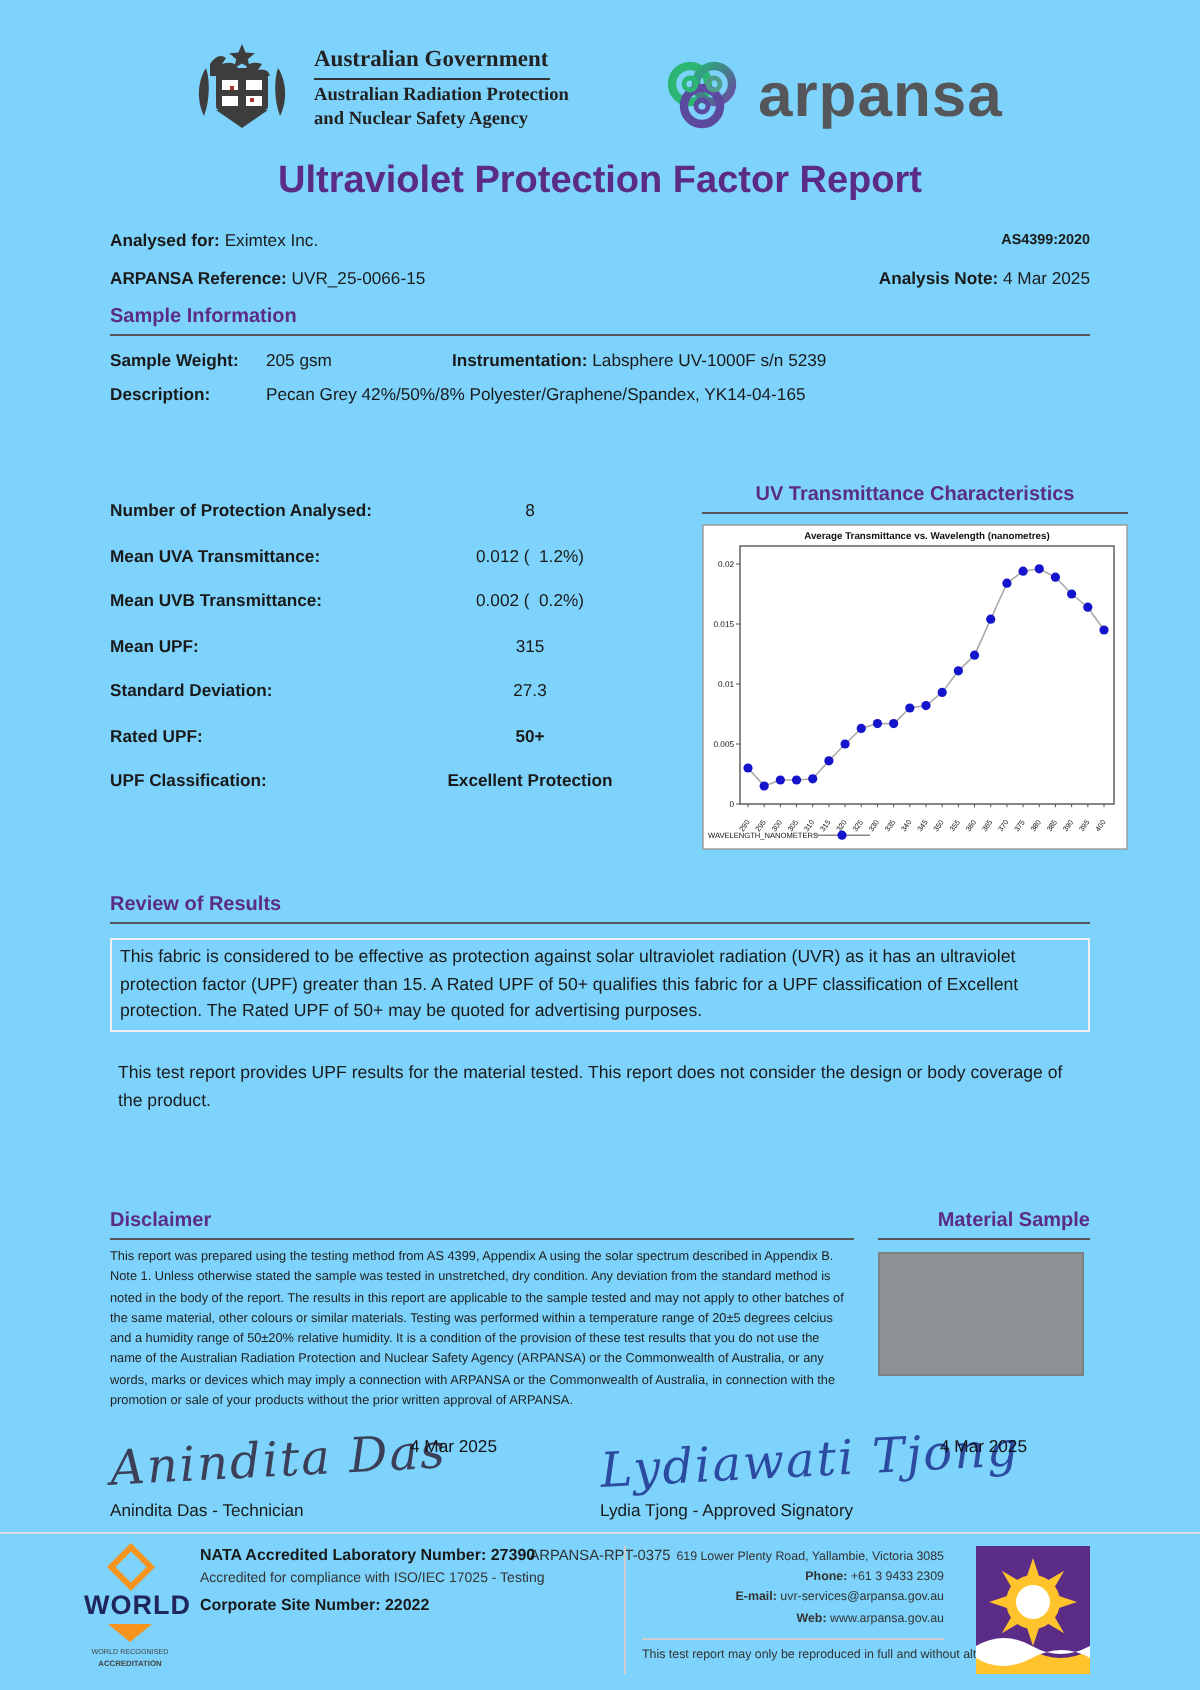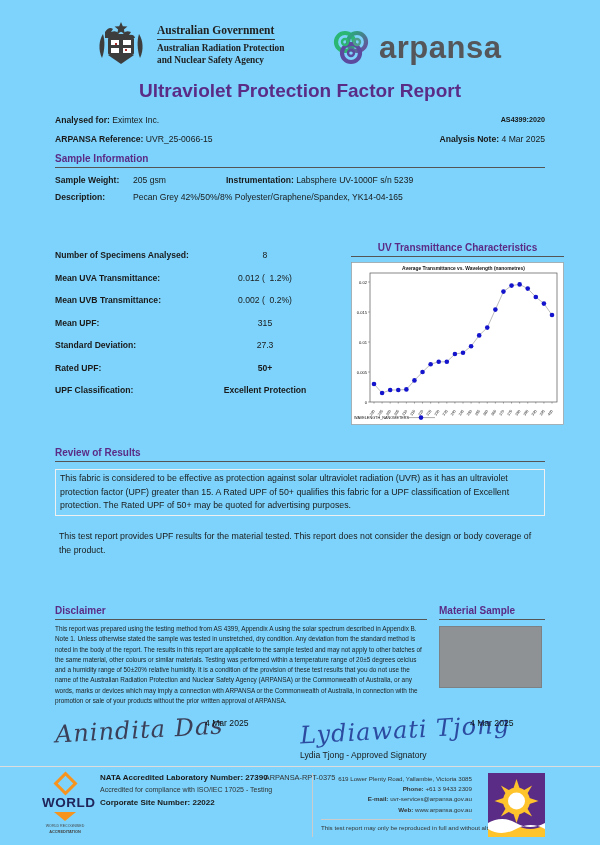--- a/index.html
+++ b/index.html
@@ -49,21 +49,21 @@
 
   
   .review-sec { margin-top:22px; }
   .review-p { font-size:8.8px; line-height:1.55; margin-top:7px; border:1px solid #f0f0f0; padding:2px 4px; }
   .review-p2 { border:none; margin-top:12px; }
 
   
   .disc-cols { display:flex; margin-top:46px; }
   .disc-left { width:372px; flex:0 0 auto; }
   .disc-right { width:106px; margin-left:12px; }
-  .disc-right .sec-head { }
+  .disc-right .sec-head { text-align:right; }
   .disc-text { font-size:6.4px; line-height:1.6; color:#222; margin-top:4px; text-align:left; }
   .swatch { width:103px; height:62px; background:var(--swatch_grey); margin-top:6px; border:1px solid #7e8184; }
 
   
   .sig-row { display:flex; margin-top:10px; }
   .sig-block { width:245px; position:relative; }
   .sig-script { font-family:"DejaVu Serif", serif; font-style:italic; font-size:24px;
                 transform:rotate(-3deg); display:inline-block; letter-spacing:1px; }
   .sig1 .sig-script { color:#3b3f58; }
   .sig2 .sig-script { color:#2c4ba0; }
@@ -167,21 +167,21 @@
           <span class="lbl">Description:</span>
           <span>Pecan Grey 42%/50%/8% Polyester/Graphene/Spandex, YK14-04-165</span>
         </div>
       </div>
     </div>
 
     <div class="two-col">
       <div class="col-left">
         <div class="res-rows">
           <div class="res-row">
-              <span class="lbl">Number of Specimens Analysed:</span>
+              <span class="lbl">Number of Protection Analysed:</span>
               <span class="res-val">8</span>
             </div>
           <div class="res-row">
               <span class="lbl">Mean UVA Transmittance:</span>
               <span class="res-val">0.012 (  1.2%)</span>
             </div>
           <div class="res-row">
               <span class="lbl">Mean UVB Transmittance:</span>
               <span class="res-val">0.002 (  0.2%)</span>
             </div>
@@ -312,20 +312,21 @@
       <div class="disc-right">
         <div class="sec-head">Material Sample</div>
         <div class="swatch"></div>
       </div>
     </div>
 
     <div class="sig-row">
       <div class="sig-block sig1">
         <span class="sig-script">Anindita Das</span>
         <span class="sig-date">4 Mar 2025</span>
+        <div class="sig-label">Anindita Das - Technician</div>
       </div>
       <div class="sig-block sig2">
         <span class="sig-script">Lydiawati Tjong</span>
         <span class="sig-date" style="left:170px;">4 Mar 2025</span>
         <div class="sig-label">Lydia Tjong - Approved Signatory</div>
       </div>
     </div>
 
     <div class="docnum-row">
       <div class="docnum">ARPANSA-RPT-0375</div>

